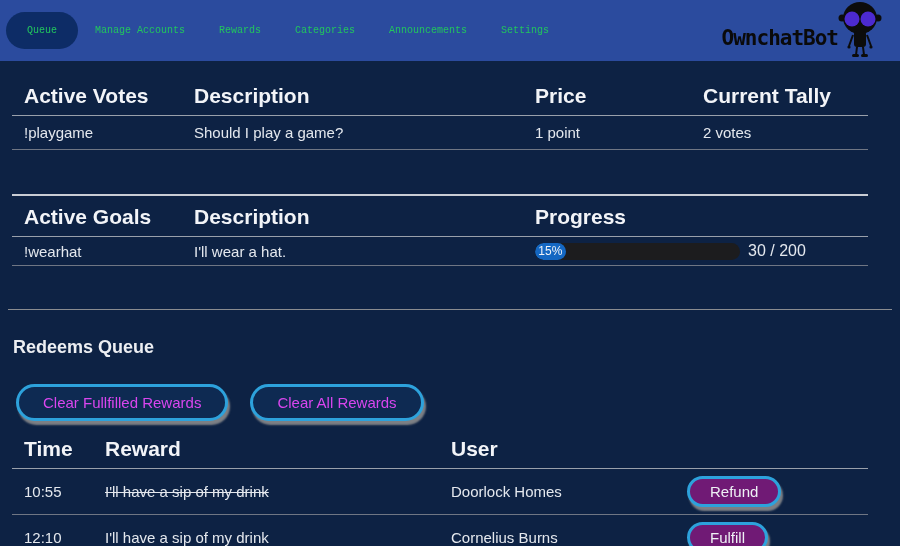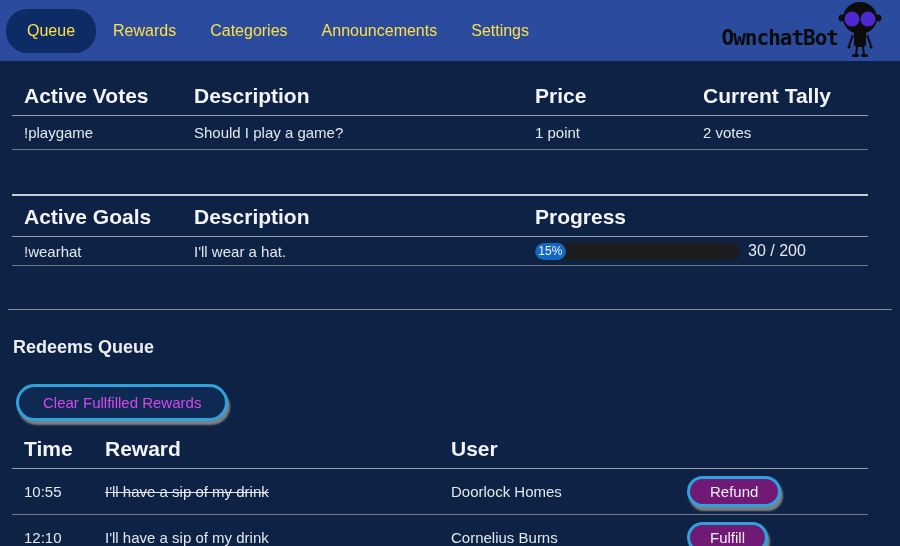--- a/index.html
+++ b/index.html
@@ -13,25 +13,26 @@
 
   
   .navbar {
     height: 61px;
     background: #2b4b9e;
     display: flex;
     align-items: center;
     padding-left: 6px;
   }
   .nav-item {
-    color: #fde047;
-    font-size: 16px;
+    color: #22c55e;
+    font-size: 10px;
     padding: 12px 17px;
     cursor: pointer;
     white-space: nowrap;
+    font-family: Liberation Mono, monospace;
   }
   .nav-item.active {
     background: #0d2c66;
     border-radius: 21px;
     padding: 13px 21px;
   }
   .logo {
     margin-left: auto;
     display: flex;
     align-items: flex-end;
@@ -137,20 +138,21 @@
   }
   .strike { text-decoration: line-through; }
 </style>
 </head>
 <body>
 
 <div>
 
   <nav class="navbar">
     <div class="nav-item active">Queue</div>
+    <div class="nav-item">Manage Accounts</div>
     <div class="nav-item">Rewards</div>
     <div class="nav-item">Categories</div>
     <div class="nav-item">Announcements</div>
     <div class="nav-item">Settings</div>
     <div class="logo">
       <span class="logo-text">OwnchatBot</span>
       <svg class="robot" width="52" height="58" viewBox="0 0 52 58">
         <circle cx="8" cy="17" r="3.5" fill="#0c0c0c"></circle>
         <circle cx="44" cy="17" r="3.5" fill="#0c0c0c"></circle>
         <ellipse cx="26" cy="17" rx="17" ry="16" fill="#0c0c0c"></ellipse>
@@ -226,20 +228,21 @@
         </tr>
       </tbody>
     </table>
 
     <hr class="divider">
 
     <h2 class="section-title">Redeems Queue</h2>
 
     <div class="btn-row">
       <button class="pill-btn">Clear Fullfilled Rewards</button>
+      <button class="pill-btn">Clear All Rewards</button>
     </div>
 
     <table class="redeems-table">
       <colgroup>
           <col style="width:93px">
           <col style="width:346px">
           <col style="width:236px">
           <col>
         </colgroup>
       <thead>

